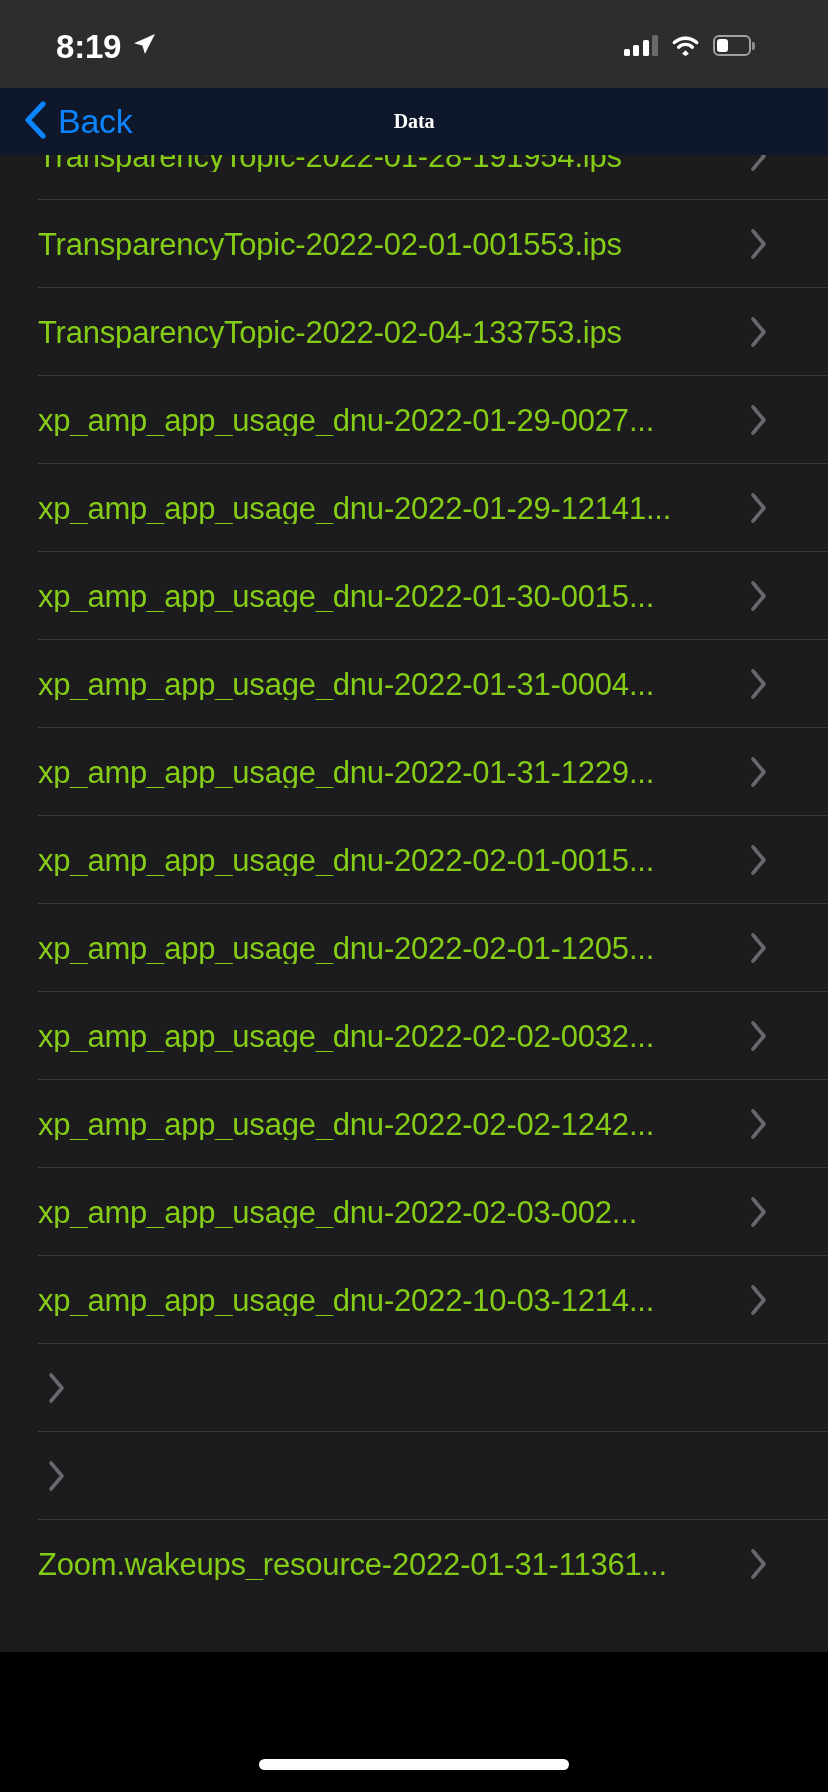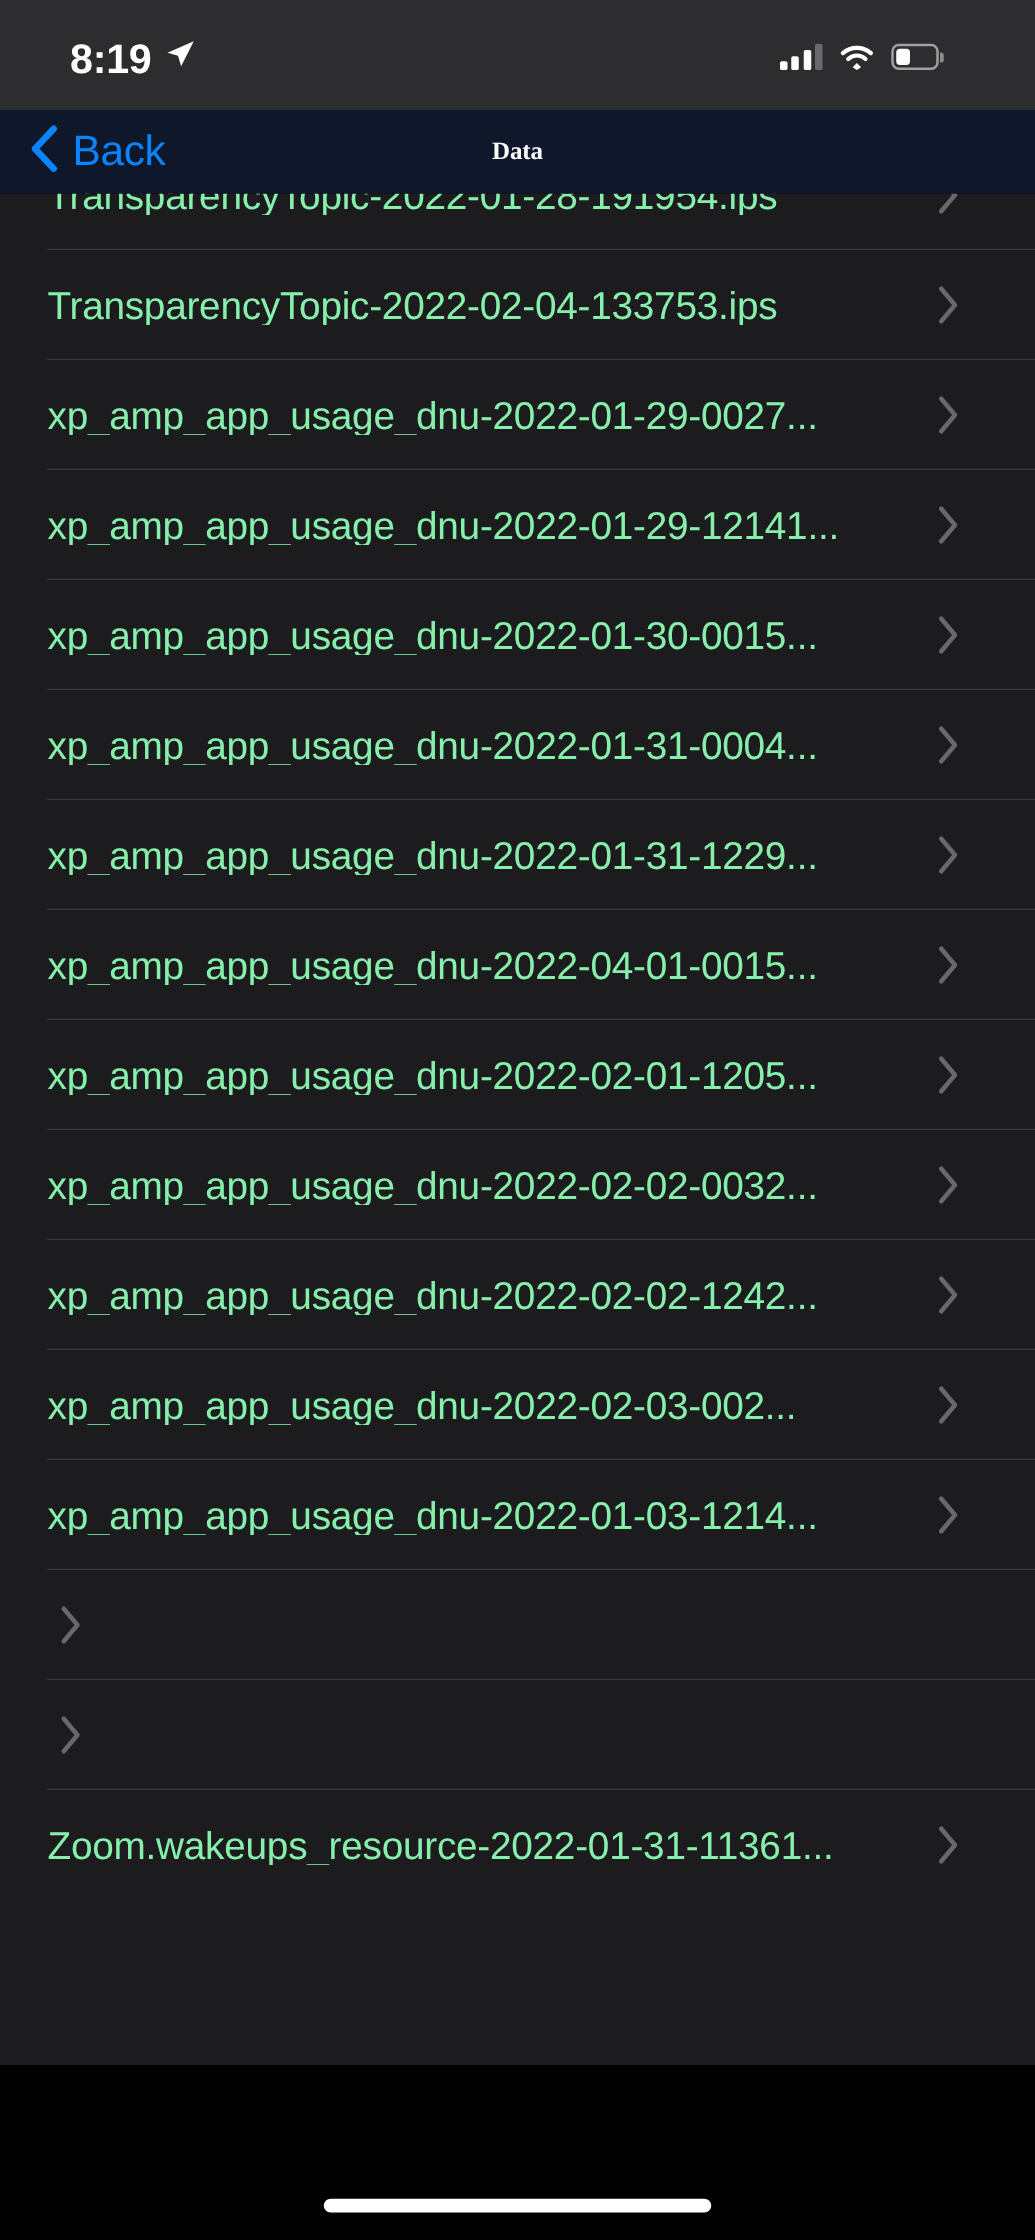--- a/index.html
+++ b/index.html
@@ -76,21 +76,21 @@
     background:#1c1c1e;overflow:hidden;
   }
   .list-inner{position:absolute;left:0;width:828px;top:-43px;}
   .row{
     position:relative;height:88px;box-sizing:border-box;
     display:flex;align-items:center;
     padding:0 0 0 38px;
     cursor:pointer;
   }
   .row .name{
-    color:#86efac;font-size:31px;letter-spacing:-0.2px;
+    color:#84cc16;font-size:31px;letter-spacing:-0.2px;
     white-space:nowrap;overflow:hidden;
     flex:1 1 auto;line-height:1;
   }
   .row .disc{
     flex:0 0 auto;width:88px;
     display:flex;align-items:center;justify-content:flex-start;
     padding-left:10px;box-sizing:border-box;
   }
   .row .sep{
     position:absolute;left:38px;right:0;bottom:0;height:1px;
@@ -163,20 +163,29 @@
         <div class="row">
           <span class="name">TransparencyTopic-2022-01-28-191954.ips</span>
           <span class="disc">
             <svg width="18" height="32" viewBox="0 0 18 32">
               <path d="M3 3 L14 16 L3 29" stroke="#68686d" stroke-width="3.6" fill="none" stroke-linecap="round" stroke-linejoin="round"></path>
             </svg>
           </span>
           <span class="sep"></span>
         </div>
         <div class="row">
+          <span class="name">TransparencyTopic-2022-02-01-001553.ips</span>
+          <span class="disc">
+            <svg width="18" height="32" viewBox="0 0 18 32">
+              <path d="M3 3 L14 16 L3 29" stroke="#68686d" stroke-width="3.6" fill="none" stroke-linecap="round" stroke-linejoin="round"></path>
+            </svg>
+          </span>
+          <span class="sep"></span>
+        </div>
+        <div class="row">
           <span class="name">TransparencyTopic-2022-02-04-133753.ips</span>
           <span class="disc">
             <svg width="18" height="32" viewBox="0 0 18 32">
               <path d="M3 3 L14 16 L3 29" stroke="#68686d" stroke-width="3.6" fill="none" stroke-linecap="round" stroke-linejoin="round"></path>
             </svg>
           </span>
           <span class="sep"></span>
         </div>
         <div class="row">
           <span class="name">xp_amp_app_usage_dnu-2022-01-29-0027...</span>
@@ -217,21 +226,21 @@
         <div class="row">
           <span class="name">xp_amp_app_usage_dnu-2022-01-31-1229...</span>
           <span class="disc">
             <svg width="18" height="32" viewBox="0 0 18 32">
               <path d="M3 3 L14 16 L3 29" stroke="#68686d" stroke-width="3.6" fill="none" stroke-linecap="round" stroke-linejoin="round"></path>
             </svg>
           </span>
           <span class="sep"></span>
         </div>
         <div class="row">
-          <span class="name">xp_amp_app_usage_dnu-2022-04-01-0015...</span>
+          <span class="name">xp_amp_app_usage_dnu-2022-02-01-0015...</span>
           <span class="disc">
             <svg width="18" height="32" viewBox="0 0 18 32">
               <path d="M3 3 L14 16 L3 29" stroke="#68686d" stroke-width="3.6" fill="none" stroke-linecap="round" stroke-linejoin="round"></path>
             </svg>
           </span>
           <span class="sep"></span>
         </div>
         <div class="row">
           <span class="name">xp_amp_app_usage_dnu-2022-02-01-1205...</span>
           <span class="disc">
@@ -262,21 +271,21 @@
         <div class="row">
           <span class="name">xp_amp_app_usage_dnu-2022-02-03-002...</span>
           <span class="disc">
             <svg width="18" height="32" viewBox="0 0 18 32">
               <path d="M3 3 L14 16 L3 29" stroke="#68686d" stroke-width="3.6" fill="none" stroke-linecap="round" stroke-linejoin="round"></path>
             </svg>
           </span>
           <span class="sep"></span>
         </div>
         <div class="row">
-          <span class="name">xp_amp_app_usage_dnu-2022-01-03-1214...</span>
+          <span class="name">xp_amp_app_usage_dnu-2022-10-03-1214...</span>
           <span class="disc">
             <svg width="18" height="32" viewBox="0 0 18 32">
               <path d="M3 3 L14 16 L3 29" stroke="#68686d" stroke-width="3.6" fill="none" stroke-linecap="round" stroke-linejoin="round"></path>
             </svg>
           </span>
           <span class="sep"></span>
         </div>
         <div class="row">
           <span class="disc">
             <svg width="18" height="32" viewBox="0 0 18 32">

